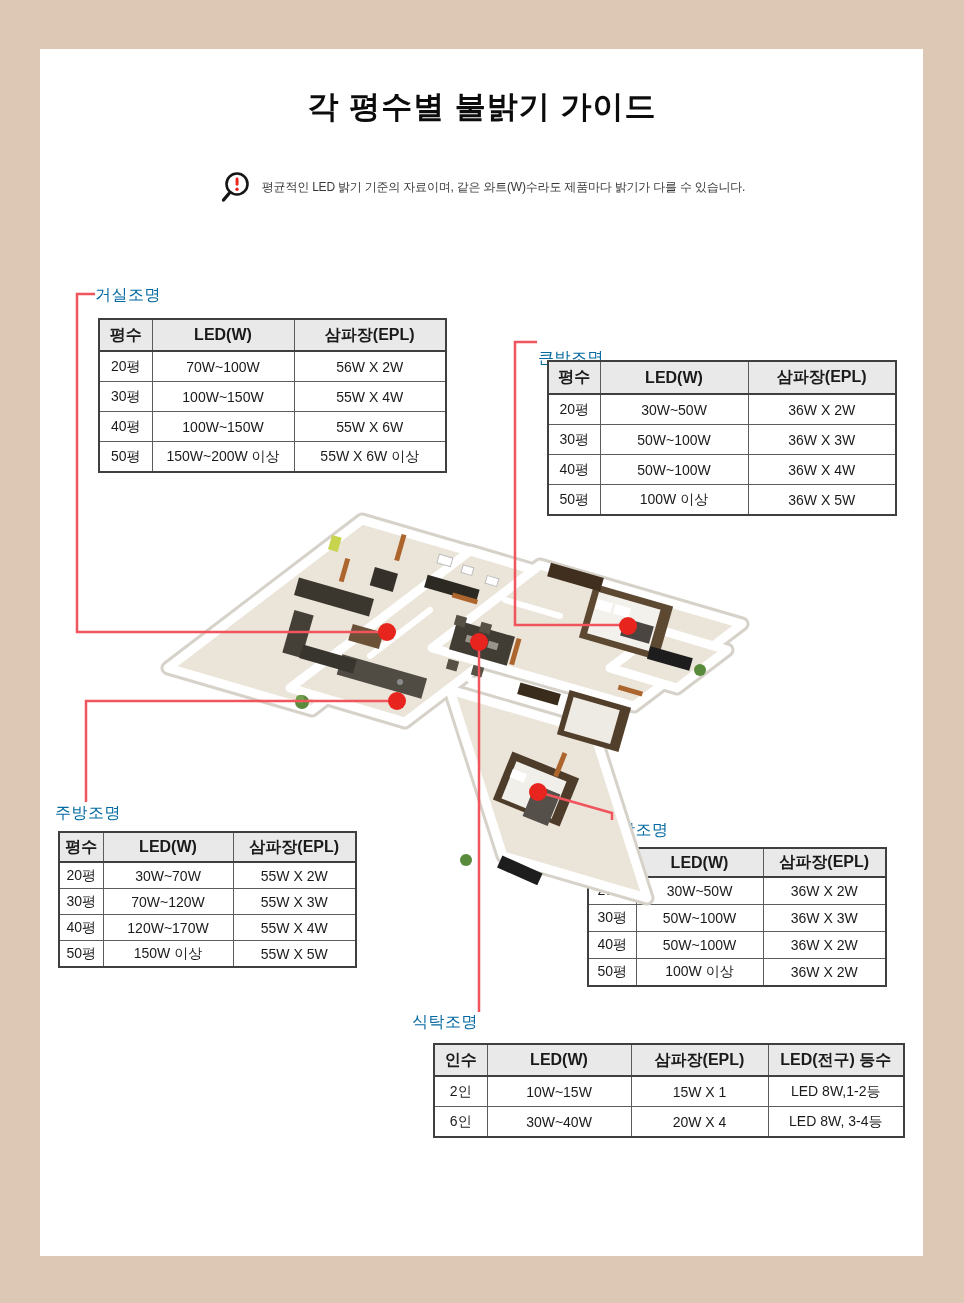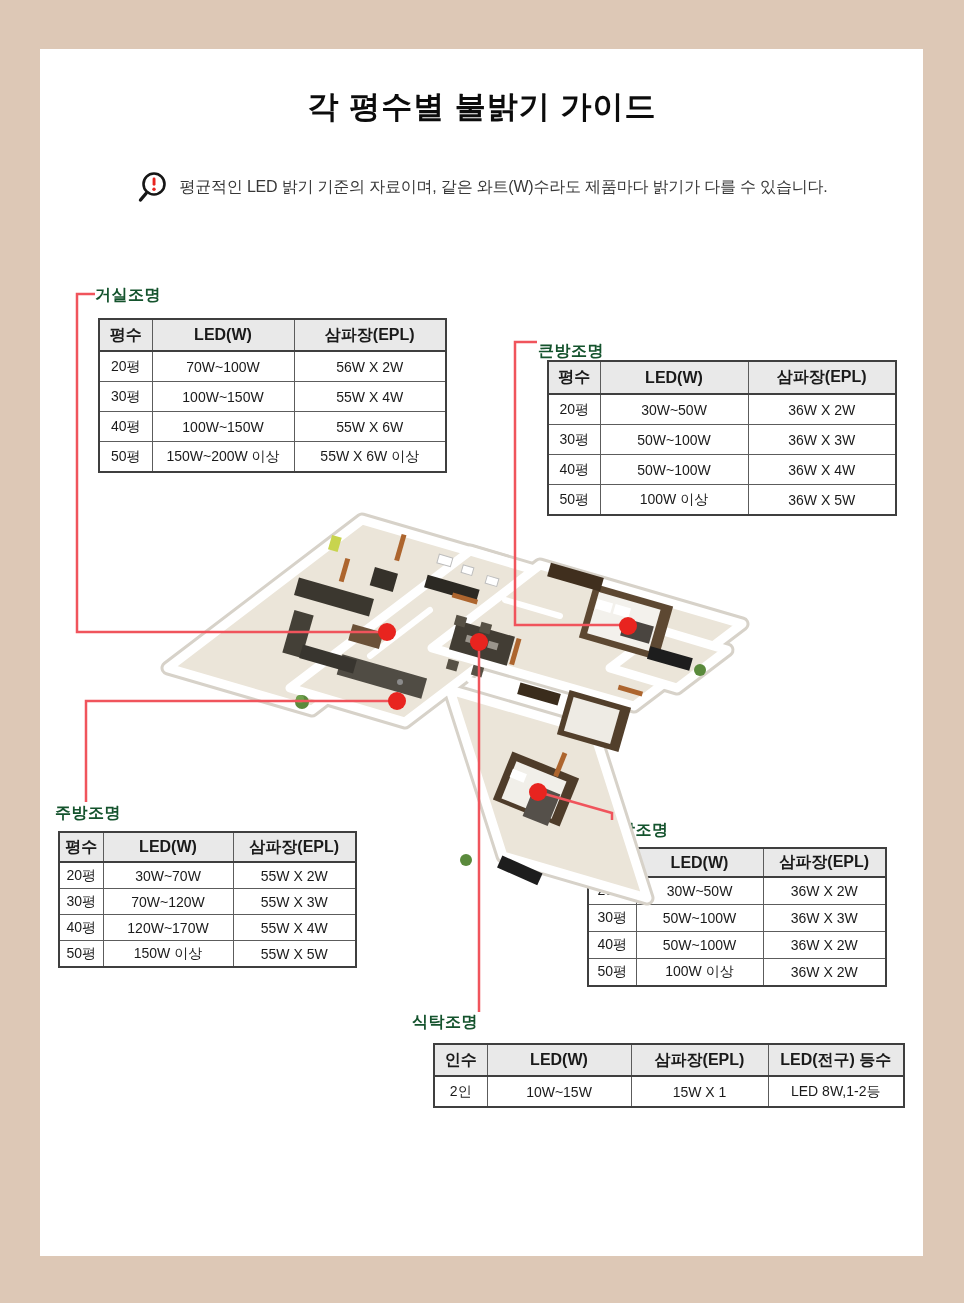--- a/index.html
+++ b/index.html
@@ -15,23 +15,23 @@
   }
   .page-title{
     position:absolute;left:0;top:86px;width:100%;
     text-align:center;font-size:31px;font-weight:800;color:#0c0c0c;
     letter-spacing:1px;margin:0;
   }
   .notice{
     position:absolute;left:0;top:170px;width:100%;
     display:flex;justify-content:center;align-items:center;gap:9px;
   }
-  .notice-text{font-size:16px;color:#373737;letter-spacing:-0.2px;}
+  .notice-text{font-size:12px;color:#373737;letter-spacing:-0.2px;}
   .sec-label{
-    position:absolute;font-size:16px;font-weight:700;color:#14532d;
+    position:absolute;font-size:16px;font-weight:400;color:#0369a1;
     letter-spacing:0.5px;white-space:nowrap;
   }
   table.dtable{
     position:absolute;border-collapse:collapse;table-layout:fixed;
     background:#fff;border:2px solid #3f3f3f;
   }
   table.dtable th,table.dtable td{
     border:1px solid #5c5c5c;text-align:center;padding:0;
     color:#1a1a1a;white-space:nowrap;overflow:hidden;
   }
@@ -57,21 +57,21 @@
   <svg width="34" height="34" viewBox="0 0 34 34">
     <circle cx="18" cy="14" r="10.5" fill="none" stroke="#161616" stroke-width="2.6"></circle>
     <line x1="10" y1="23.5" x2="4.5" y2="30" stroke="#161616" stroke-width="3.4" stroke-linecap="round"></line>
     <rect x="16.6" y="7.5" width="2.9" height="8.2" rx="1.4" fill="#e8241f"></rect>
     <circle cx="18" cy="19.3" r="1.7" fill="#e8241f"></circle>
   </svg>
   <span class="notice-text">평균적인 LED 밝기 기준의 자료이며, 같은 와트(W)수라도 제품마다 밝기가 다를 수 있습니다.</span>
 </div>
 
 <div class="sec-label" style="left:95px;top:285px;">거실조명</div>
-<div class="sec-label" style="left:538px;top:341px;">큰방조명</div>
+<div class="sec-label" style="left:538px;top:348px;">큰방조명</div>
 <div class="sec-label" style="left:55px;top:803px;">주방조명</div>
 <div class="sec-label" style="left:586px;top:820px;">작은방조명</div>
 <div class="sec-label" style="left:412px;top:1012px;">식탁조명</div>
 
 <table class="dtable t-living" style="left:98px;top:318px;width:347px;">
   <colgroup>
       <col style="width:53px">
       <col style="width:142px">
       <col style="width:152px">
     </colgroup>
@@ -227,20 +227,26 @@
         <th>삼파장(EPL)</th>
         <th>LED(전구) 등수</th>
       </tr>
     </thead>
     <tbody>
       <tr>
         <td>2인</td>
         <td>10W~15W</td>
         <td>15W X 1</td>
         <td>LED 8W,1-2등</td>
+      </tr>
+      <tr>
+        <td>6인</td>
+        <td>30W~40W</td>
+        <td>20W X 4</td>
+        <td>LED 8W, 3-4등</td>
       </tr>
     </tbody>
   </table>
 
 <svg class="abs" style="left:160px;top:500px;" width="620" height="420" viewBox="160 500 620 420">
 
   <g stroke="#d7d2c9" stroke-width="15" stroke-linejoin="round" fill="#ebe5d9">
     <polygon points="362,520 506,562 312,710 168,668"></polygon>
     <polygon points="470,551 585,585 405,722 290,688"></polygon>
     <polygon points="540,565 742,624 634,706 432,648"></polygon>

